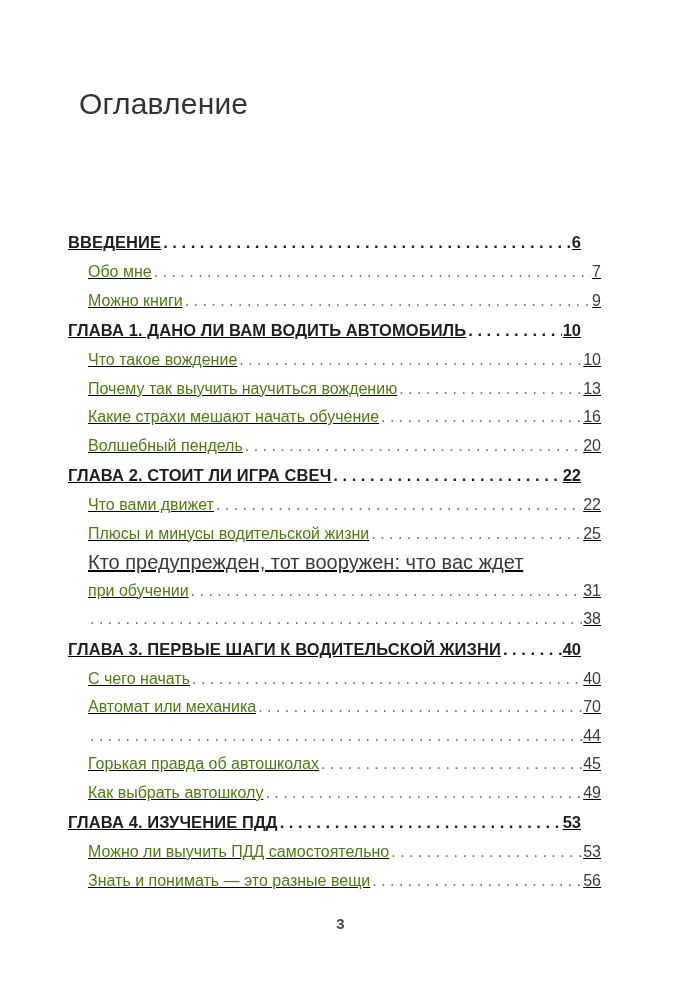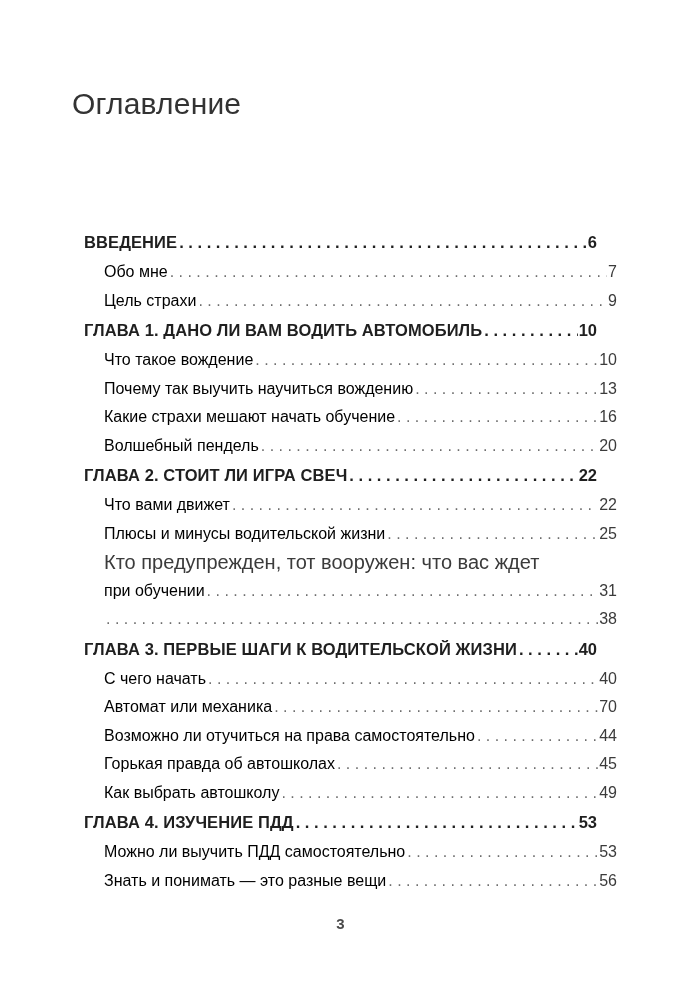--- a/index.html
+++ b/index.html
@@ -21,36 +21,37 @@
     top: 0;
     width: 681px;
     height: 1000px;
     background: #ffffff;
     overflow: hidden;
   }
 
   
   .toc-title {
     position: absolute;
-    left: 72px;
+    left: 79px;
     top: 86px;
     font-size: 30px;
     font-weight: 400;
     letter-spacing: 0.2px;
     color: #333333;
     line-height: 1.2;
     white-space: nowrap;
   }
 
   
   .toc-body {
     position: absolute;
-    left: 84px;
+    left: 68px;
     top: 227px;
     width: 513px;
+    text-decoration: underline;
   }
 
   .toc-group {
     margin-bottom: 0;
   }
   .toc-group + .toc-group {
   }
 
   
   .toc-row {
@@ -107,21 +108,21 @@
   }
 
   
   .entry {
     padding-left: 20px;
     line-height: 28.5px;
   }
   .entry .toc-label {
     font-weight: 400;
     font-size: 16px;
-    color: #000000;
+    color: #4d7c0f;
   }
   .entry .toc-page {
     font-weight: 400;
     font-size: 16px;
     color: #3b3b3b;
   }
   .entry .leader::before {
     font-weight: 400;
     font-size: 16px;
     color: #6d6d6d;
@@ -163,21 +164,21 @@
           <span class="toc-label">ВВЕДЕНИЕ</span>
           <span class="leader"></span>
           <span class="toc-page">6</span>
         </div>
         <div class="toc-row entry">
           <span class="toc-label">Обо мне</span>
           <span class="leader"></span>
           <span class="toc-page">7</span>
         </div>
         <div class="toc-row entry">
-          <span class="toc-label">Цель страхи</span>
+          <span class="toc-label">Можно книги</span>
           <span class="leader"></span>
           <span class="toc-page">9</span>
         </div>
       </div>
       <div class="toc-group">
         <div class="toc-row chapter">
           <span class="toc-label">ГЛАВА 1. ДАНО ЛИ ВАМ ВОДИТЬ АВТОМОБИЛЬ</span>
           <span class="leader"></span>
           <span class="toc-page">10</span>
         </div>
@@ -241,21 +242,20 @@
           <span class="toc-label">С чего начать</span>
           <span class="leader"></span>
           <span class="toc-page">40</span>
         </div>
         <div class="toc-row entry">
           <span class="toc-label">Автомат или механика</span>
           <span class="leader"></span>
           <span class="toc-page">70</span>
         </div>
         <div class="toc-row entry">
-          <span class="toc-label">Возможно ли отучиться на права самостоятельно</span>
           <span class="leader"></span>
           <span class="toc-page">44</span>
         </div>
         <div class="toc-row entry">
           <span class="toc-label">Горькая правда об автошколах</span>
           <span class="leader"></span>
           <span class="toc-page">45</span>
         </div>
         <div class="toc-row entry">
           <span class="toc-label">Как выбрать автошколу</span>

